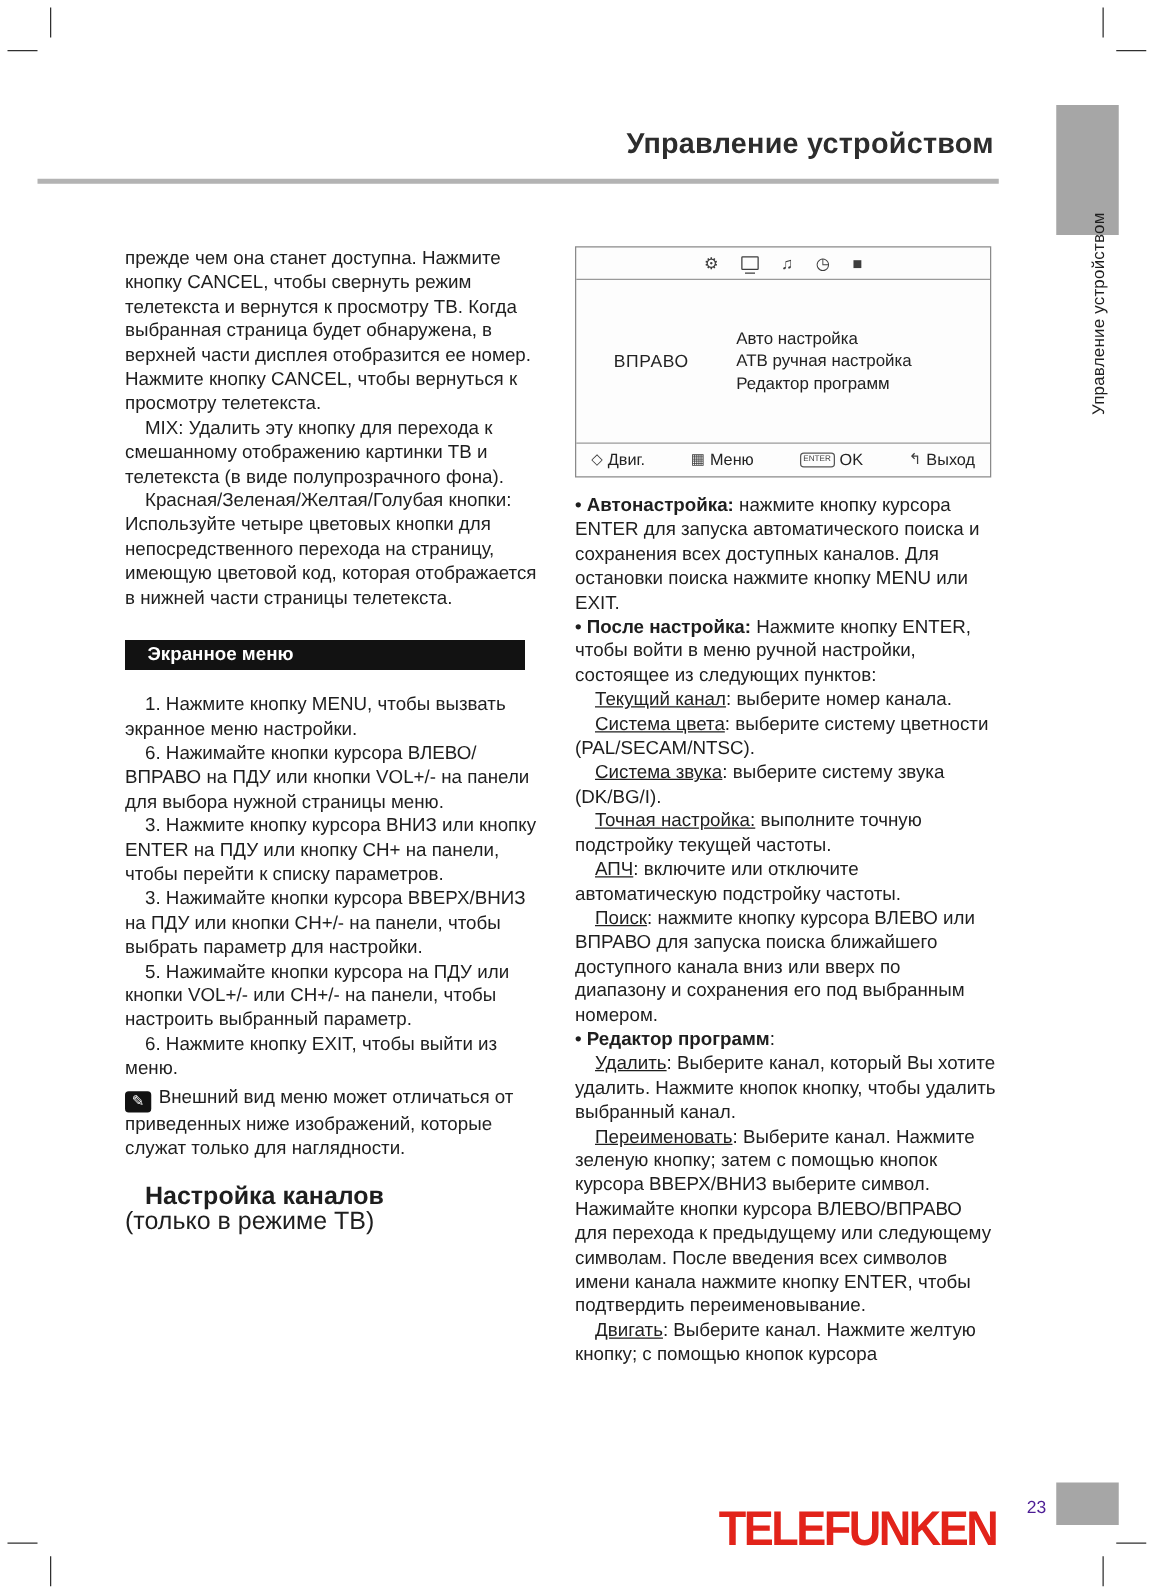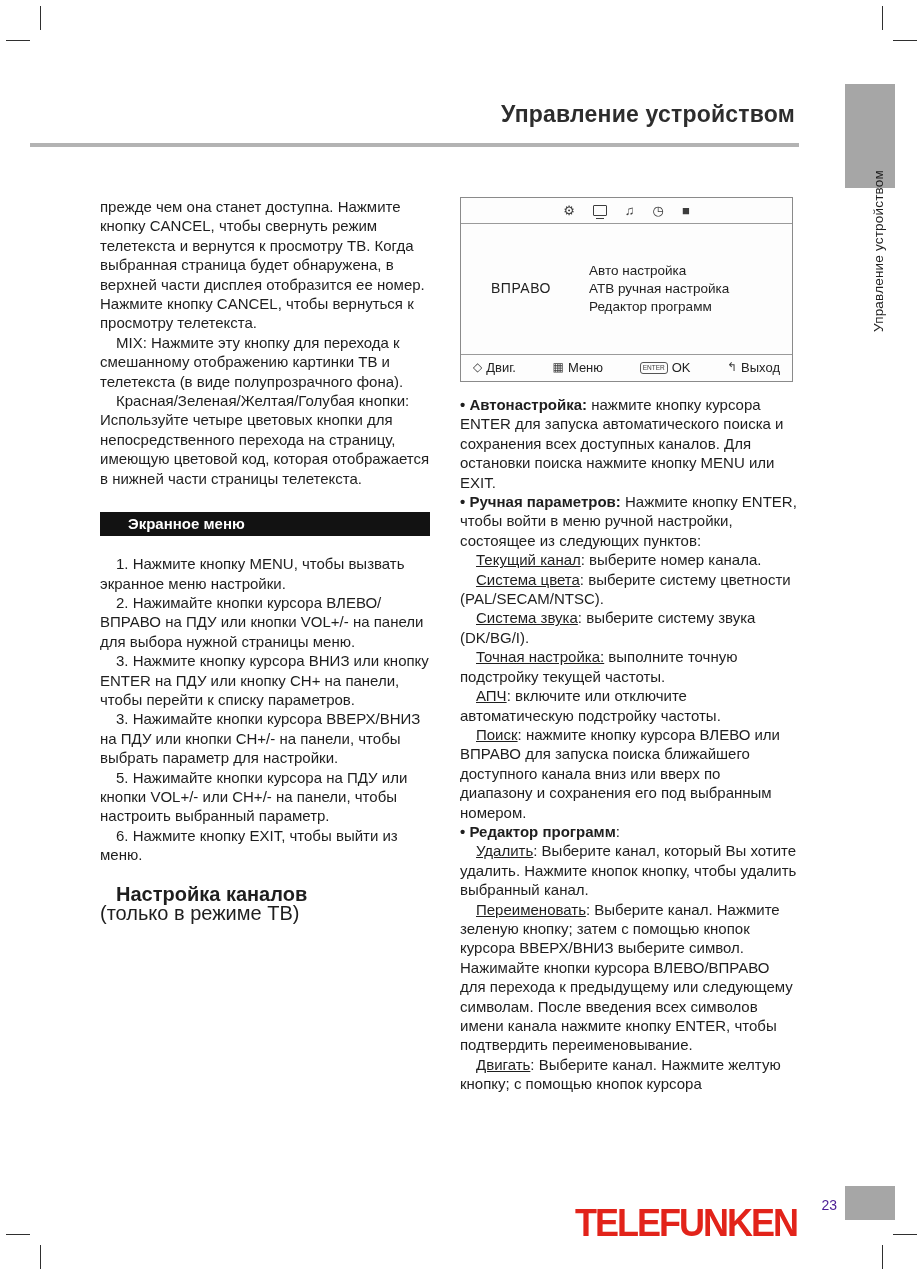--- a/index.html
+++ b/index.html
@@ -28,21 +28,21 @@
     position:absolute;top:1200px;right:126px;font-size:36px;font-weight:bold;
     color:#e2231a;letter-spacing:-2px;transform:scaleY(1.08);transform-origin:right top;
   }
   
   .col-left{position:absolute;left:100px;top:197px;width:338px;font-size:15px;line-height:19.4px;}
   .col-right{position:absolute;left:460px;top:197px;width:337px;font-size:15px;line-height:19.4px;}
   p{margin:0;}
   .indent{text-indent:16px;}
   .section-bar{
     margin:24px 0 18px 0;width:302px;height:24px;background:#121212;color:#ffffff;
-    font-weight:bold;font-size:15px;line-height:24px;padding-left:28px;
+    font-weight:bold;font-size:15px;line-height:24px;padding-left:18px;
   }
   .note{margin-top:3px;}
   .note-icon{
     display:inline-block;width:21px;height:17px;background:#121212;border-radius:3px;
     color:#ffffff;font-size:12px;line-height:17px;text-align:center;margin-right:6px;
     vertical-align:-3px;
   }
   .subsection{margin-top:20px;font-size:20px;text-indent:16px;max-width:262px;}
   .subsection b{font-weight:bold;}
   
@@ -104,34 +104,35 @@
 <div class="header-rule"></div>
 
 <div class="side-tab-top"></div>
 <div class="side-vertical-text">Управление устройством</div>
 <div class="side-tab-bottom"></div>
 <div class="page-number">23</div>
 <div class="brand-logo">TELEFUNKEN</div>
 
 <div class="col-left">
   <p>прежде чем она станет доступна. Нажмите кнопку CANCEL, чтобы свернуть режим телетекста и вернутся к просмотру ТВ. Когда выбранная страница будет обнаружена, в верхней части дисплея отобразится ее номер. Нажмите кнопку CANCEL, чтобы вернуться к просмотру телетекста.</p>
-  <p class="indent">MIX: Нажмите эту кнопку для перехода к смешанному отображению картинки ТВ и телетекста (в виде полупрозрачного фона).</p>
+  <p class="indent">MIX: Удалить эту кнопку для перехода к смешанному отображению картинки ТВ и телетекста (в виде полупрозрачного фона).</p>
   <p class="indent">Красная/Зеленая/Желтая/Голубая кнопки: Используйте четыре цветовых кнопки для непосредственного перехода на страницу, имеющую цветовой код, которая отображается в нижней части страницы телетекста.</p>
 
   <div class="section-bar">
     <span>Экранное меню</span>
   </div>
 
   <p class="indent">1. Нажмите кнопку MENU, чтобы вызвать экранное меню настройки.</p>
-  <p class="indent">2. Нажимайте кнопки курсора ВЛЕВО/ВПРАВО на ПДУ или кнопки VOL+/- на панели для выбора нужной страницы меню.</p>
+  <p class="indent">6. Нажимайте кнопки курсора ВЛЕВО/ВПРАВО на ПДУ или кнопки VOL+/- на панели для выбора нужной страницы меню.</p>
   <p class="indent">3. Нажмите кнопку курсора ВНИЗ или кнопку ENTER на ПДУ или кнопку CH+ на панели, чтобы перейти к списку параметров.</p>
   <p class="indent">3. Нажимайте кнопки курсора ВВЕРХ/ВНИЗ на ПДУ или кнопки CH+/- на панели, чтобы выбрать параметр для настройки.</p>
   <p class="indent">5. Нажимайте кнопки курсора на ПДУ или кнопки VOL+/- или CH+/- на панели, чтобы настроить выбранный параметр.</p>
   <p class="indent">6. Нажмите кнопку EXIT, чтобы выйти из меню.</p>
 
+  <p class="note"><span class="note-icon">✎</span><span>Внешний вид меню может отличаться от приведенных ниже изображений, которые служат только для наглядности.</span></p>
 
   <p class="subsection"><b>Настройка каналов</b><span> (только в режиме ТВ)</span></p>
 </div>
 
 <div class="col-right">
 
   <div class="tv-menu">
     <div class="tvm-icons">
       <span>⚙</span>
       <span class="icon-display"></span>
@@ -161,21 +162,21 @@
           <span>OK</span>
         </span>
       <span class="grp">
           <span class="ic">↰</span>
           <span>Выход</span>
         </span>
     </div>
   </div>
 
   <p class="blk bullet first"><span class="lead">Автонастройка:</span><span> нажмите кнопку курсора ENTER для запуска автоматического поиска и сохранения всех доступных каналов. Для остановки поиска нажмите кнопку MENU или EXIT.</span></p>
-  <p class="blk bullet"><span class="lead">Ручная параметров:</span><span> Нажмите кнопку ENTER, чтобы войти в меню ручной настройки, состоящее из следующих пунктов:</span></p>
+  <p class="blk bullet"><span class="lead">После настройка:</span><span> Нажмите кнопку ENTER, чтобы войти в меню ручной настройки, состоящее из следующих пунктов:</span></p>
   <p class="blk ul"><span class="lead">Текущий канал</span><span>: выберите номер канала.</span></p>
   <p class="blk ul"><span class="lead">Система цвета</span><span>: выберите систему цветности (PAL/SECAM/NTSC).</span></p>
   <p class="blk ul"><span class="lead">Система звука</span><span>: выберите систему звука (DK/BG/I).</span></p>
   <p class="blk ul"><span class="lead">Точная настройка:</span><span> выполните точную подстройку текущей частоты.</span></p>
   <p class="blk ul"><span class="lead">АПЧ</span><span>: включите или отключите автоматическую подстройку частоты.</span></p>
   <p class="blk ul"><span class="lead">Поиск</span><span>: нажмите кнопку курсора ВЛЕВО или ВПРАВО для запуска поиска ближайшего доступного канала вниз или вверх по диапазону и сохранения его под выбранным номером.</span></p>
   <p class="blk bullet"><span class="lead">Редактор программ</span><span>:</span></p>
   <p class="blk ul"><span class="lead">Удалить</span><span>: Выберите канал, который Вы хотите удалить. Нажмите кнопок кнопку, чтобы удалить выбранный канал.</span></p>
   <p class="blk ul"><span class="lead">Переименовать</span><span>: Выберите канал. Нажмите зеленую кнопку; затем с помощью кнопок курсора ВВЕРХ/ВНИЗ выберите символ. Нажимайте кнопки курсора ВЛЕВО/ВПРАВО для перехода к предыдущему или следующему символам. После введения всех символов имени канала нажмите кнопку ENTER, чтобы подтвердить переименовывание.</span></p>
   <p class="blk ul"><span class="lead">Двигать</span><span>: Выберите канал. Нажмите желтую кнопку; с помощью кнопок курсора</span></p>

